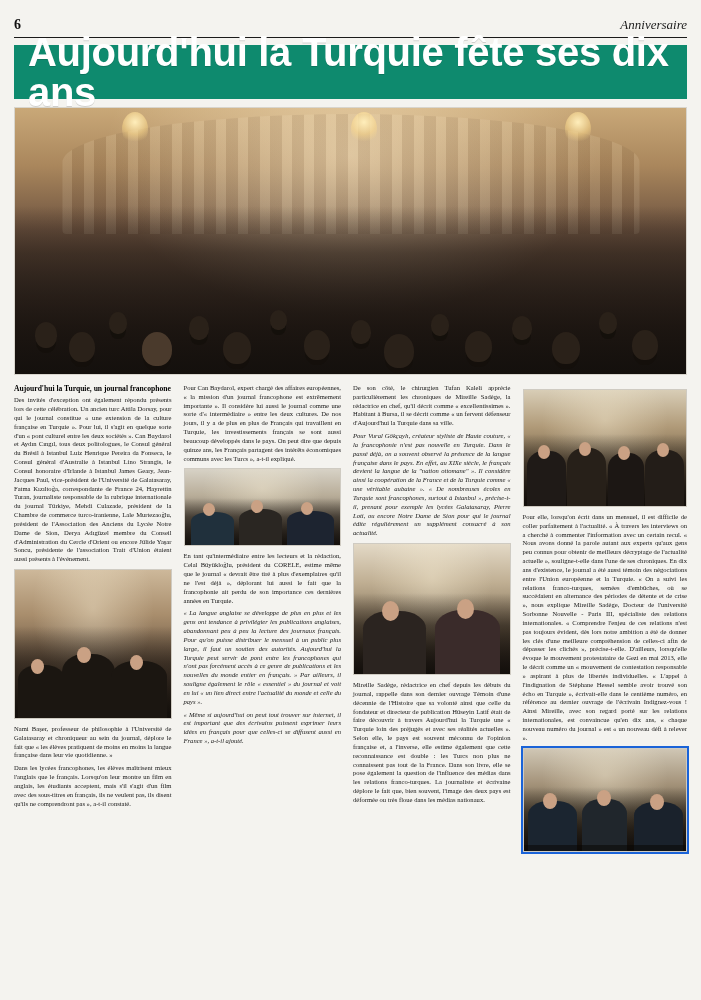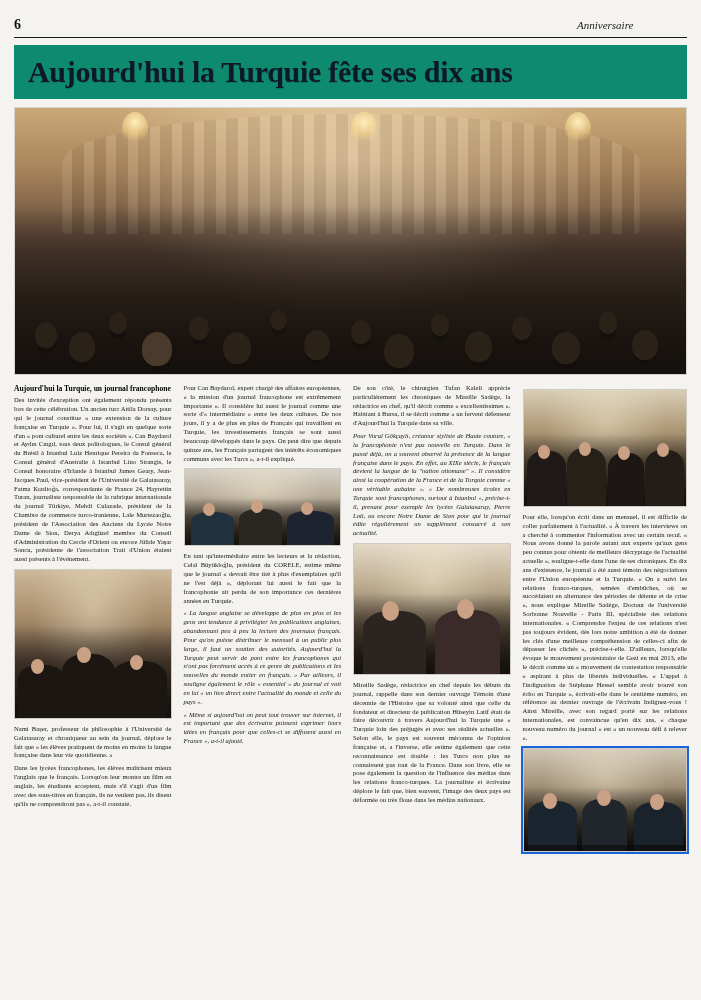--- a/index.html
+++ b/index.html
@@ -40,41 +40,42 @@
   .masthead-center {
     flex: 1;
     text-align: center;
     font-size: 10.5px;
     font-weight: bold;
     letter-spacing: .2px;
     color: #1a1a1a;
   }
   .masthead-right {
     width: 110px;
-    font-size: 11px;
+    text-align: right;
+    font-size: 13px;
     font-style: italic;
     color: #1a1a1a;
     font-family: "Liberation Serif", serif;
   }
 
   
   .banner {
     background: #0e8a6e;
     height: 54px;
     display: flex;
     align-items: center;
     padding-left: 14px;
     margin-bottom: 8px;
     position: relative;
   }
   .banner-title {
-    color: #0f172a;
-    font-family: Liberation Serif, serif;
+    color: #ffffff;
+    font-family: Liberation Sans, sans-serif;
     font-weight: bold;
-    font-size: 30px;
+    font-size: 40px;
     letter-spacing: -0.3px;
     line-height: 1;
     text-shadow: 0 1px 0 rgba(0,0,0,.15);
   }
 
   
   .hero {
     width: 100%;
     height: 268px;
     margin-bottom: 9px;

